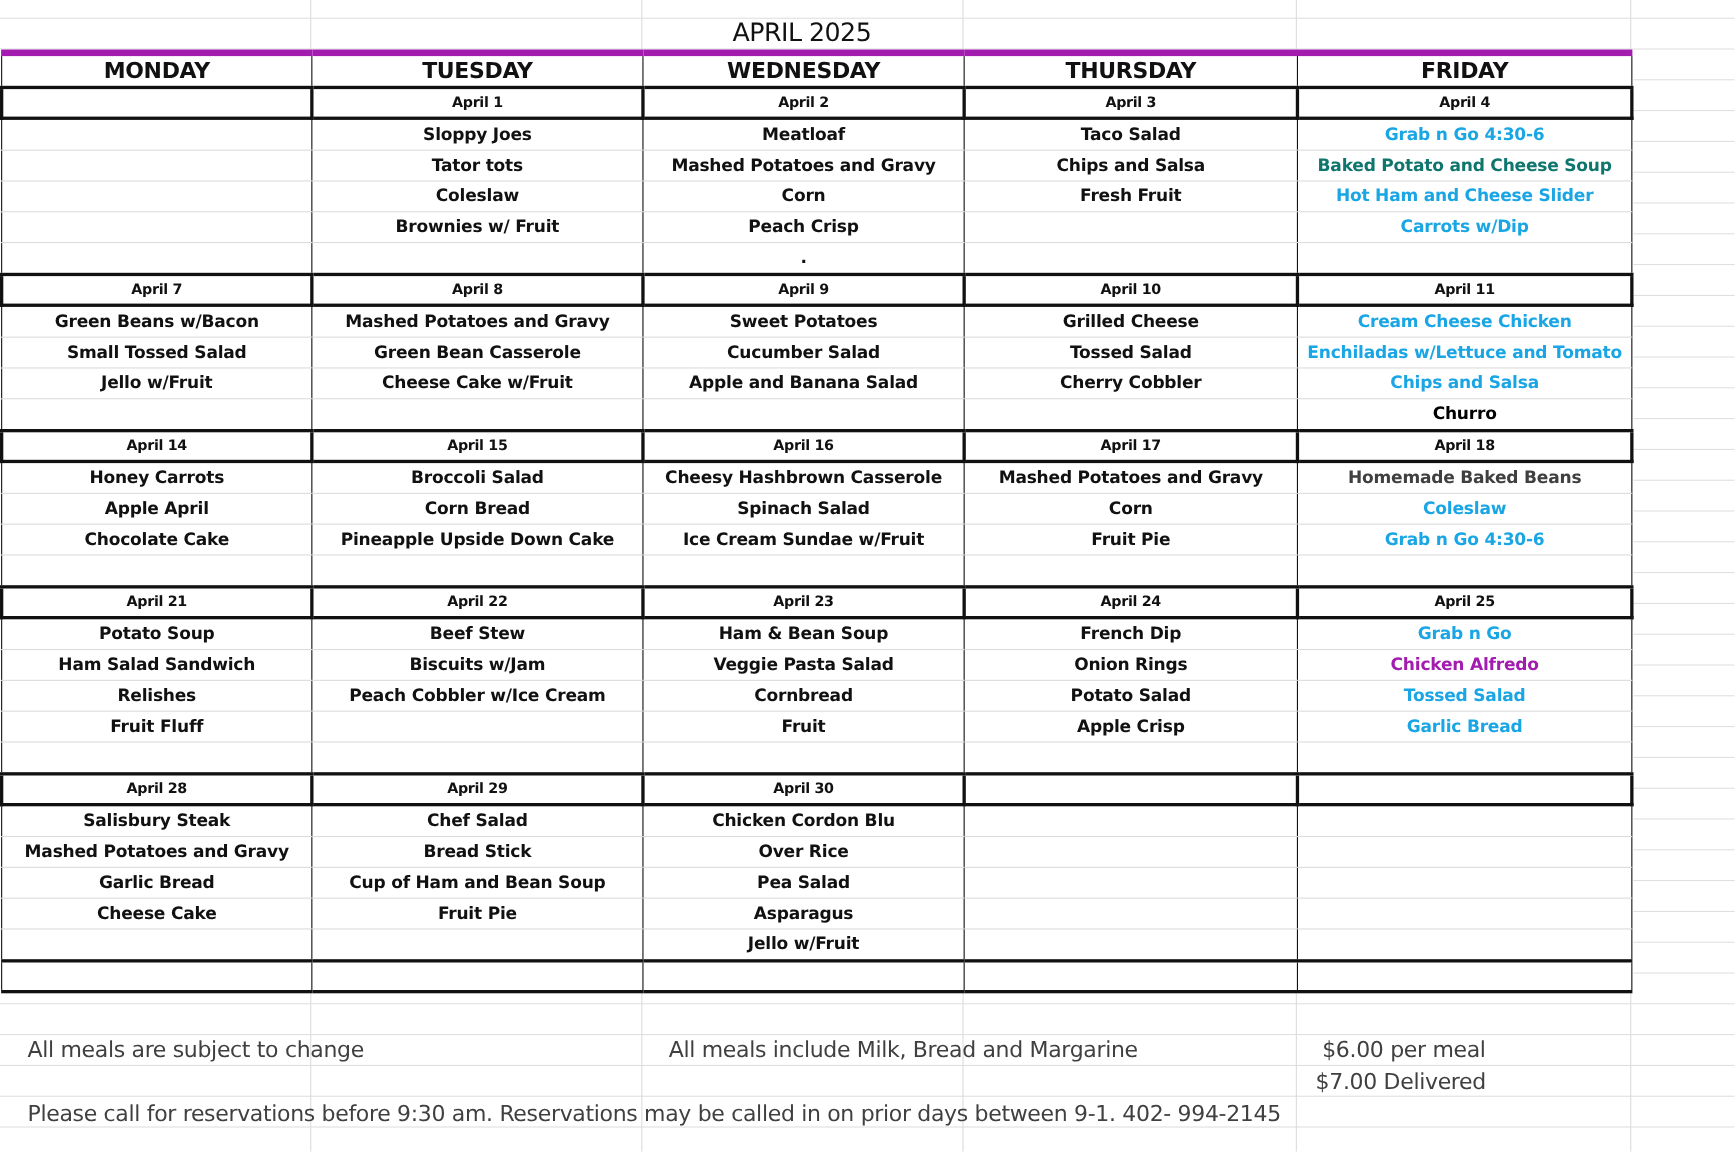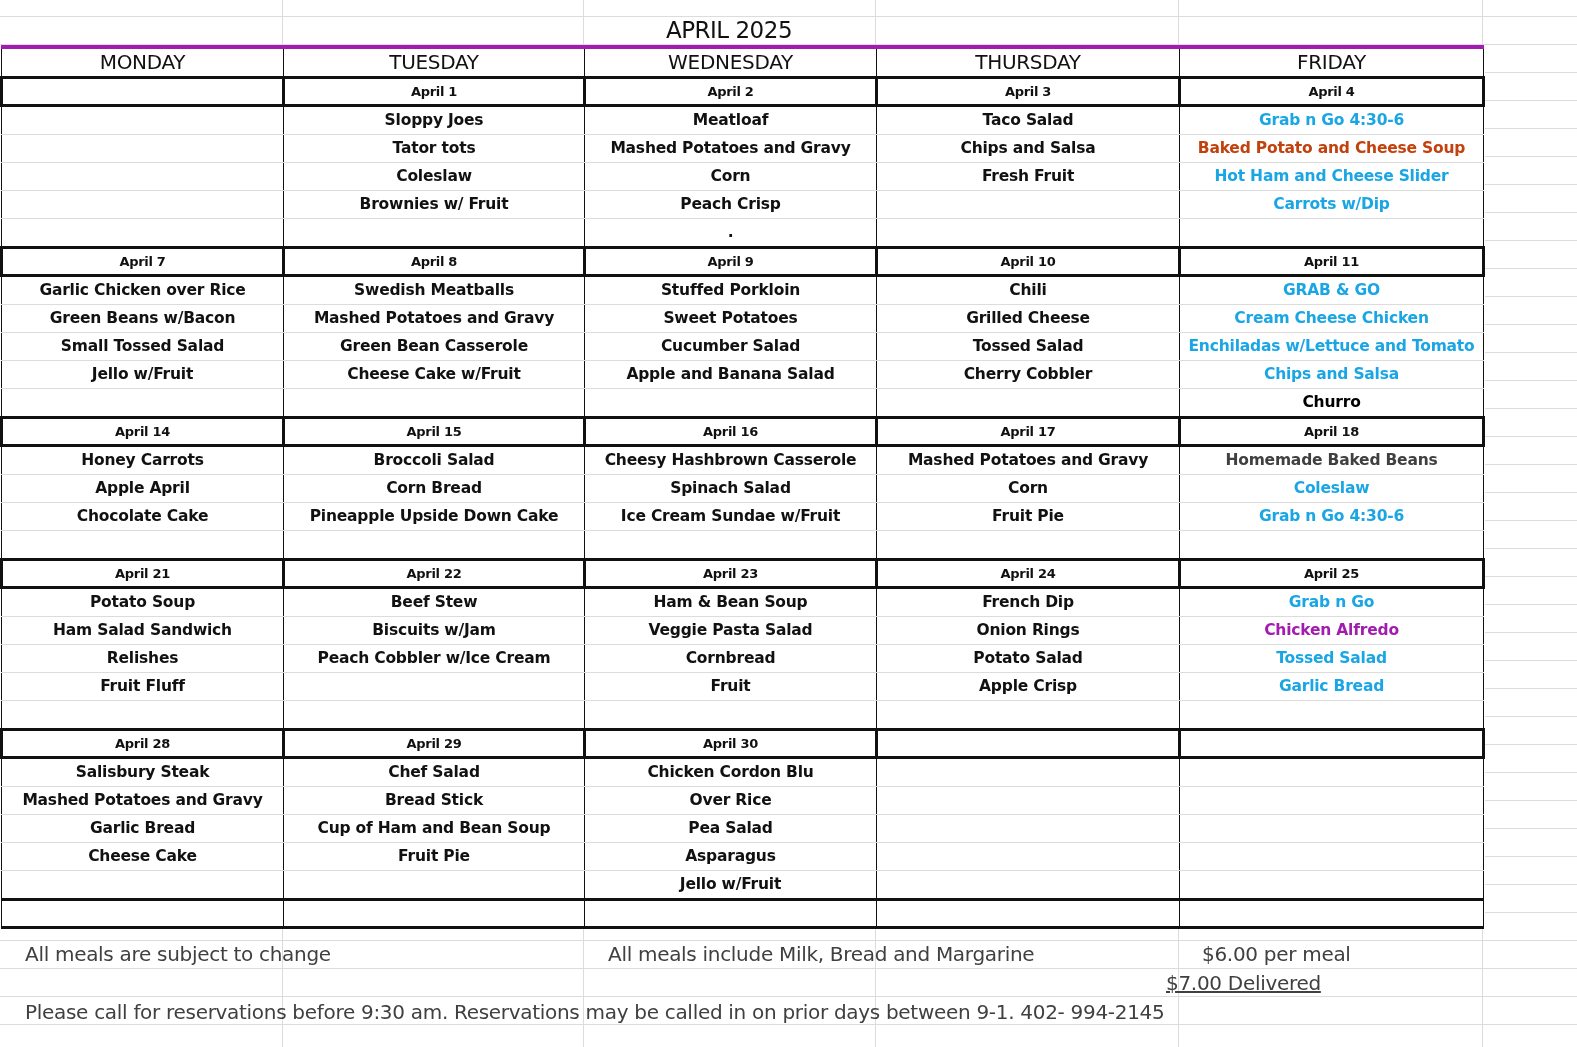--- a/index.html
+++ b/index.html
@@ -8,22 +8,22 @@
   .sheet { position: absolute; left: 0; top: 0; width: 1577px; height: 1047px;
     background-image:
       linear-gradient(to bottom, transparent 27px, #dcdcdc 27px, #dcdcdc 28px, transparent 28px);
     background-size: 100% 28px; background-position: 0 -11px; }
   .vline { position: absolute; top: 0; width: 1px; height: 1047px; background: #dcdcdc; }
   .title { position: absolute; left: 583px; width: 292px; top: 14px; height: 32px;
     text-align: center; font-weight: normal; font-size: 23px; line-height: 32px; letter-spacing: -0.5px; }
   table.cal { position: absolute; left: 0; top: 45px; border-collapse: collapse; table-layout: fixed; background: #fff; }
   table.cal td { padding: 0; text-align: center; overflow: hidden; white-space: nowrap;
     border-left: 1px solid #111; border-right: 1px solid #111; }
-  .hdr td { height: 27px; font-weight: normal; font-size: 20px; line-height: 27px;
-    border-top: 4px solid #a21caf; border-bottom: 3px solid #111; letter-spacing: -0.3px; }
+  .hdr td { height: 27px; font-weight: bold; font-size: 20px; line-height: 27px;
+    border-top: 6px solid #a21caf; border-bottom: 3px solid #111; letter-spacing: -0.3px; }
   .date td { height: 25px; font-weight: bold; font-size: 13px; line-height: 25px;
     border-bottom: 3px solid #111; letter-spacing: -0.3px; }
   .date td.thick { border-left: 3px solid #111; border-right: 3px solid #111; border-top: 3px solid #111; }
   .food td { height: 27px; font-weight: bold; font-size: 15.5px; line-height: 27px;
     border-bottom: 1px solid #dcdcdc; letter-spacing: -0.2px; }
   .food.last td { border-bottom: 3px solid #111; }
   td.fri { color: #1aa6e4; }
   .blank td { height: 25px; border-bottom: 3px solid #111; border-left: 3px solid #111; border-right: 3px solid #111; }
   .foot { position: absolute; font-size: 20px; line-height: 28px; white-space: nowrap; color: #404040;
     letter-spacing: -0.3px; font-family: "DejaVu Sans", sans-serif; font-weight: normal; margin-left: 20px; }
@@ -68,21 +68,21 @@
         <td>Sloppy Joes</td>
         <td>Meatloaf</td>
         <td>Taco Salad</td>
         <td class="fri" style="color: rgb(26, 166, 228);">Grab n Go 4:30-6</td>
       </tr>
       <tr class="food">
         <td></td>
         <td>Tator tots</td>
         <td>Mashed Potatoes and Gravy</td>
         <td>Chips and Salsa</td>
-        <td class="fri" style="color: #c2410c;">Baked Potato and Cheese Soup</td>
+        <td class="fri" style="color: #0f766e;">Baked Potato and Cheese Soup</td>
       </tr>
       <tr class="food">
         <td></td>
         <td>Coleslaw</td>
         <td>Corn</td>
         <td>Fresh Fruit</td>
         <td class="fri" style="color: rgb(26, 166, 228);">Hot Ham and Cheese Slider</td>
       </tr>
       <tr class="food">
         <td></td>
@@ -99,27 +99,20 @@
         <td class="fri" style="color: rgb(26, 166, 228);"></td>
       </tr>
       <tr class="date">
         <td class="thick">April 7</td>
         <td class="thick">April 8</td>
         <td class="thick">April 9</td>
         <td class="thick">April 10</td>
         <td class="thick">April 11</td>
       </tr>
       <tr class="food">
-        <td>Garlic Chicken over Rice</td>
-        <td>Swedish Meatballs</td>
-        <td>Stuffed Porkloin</td>
-        <td>Chili</td>
-        <td class="fri" style="color: rgb(26, 166, 228);">GRAB &amp; GO</td>
-      </tr>
-      <tr class="food">
         <td>Green Beans w/Bacon</td>
         <td>Mashed Potatoes and Gravy</td>
         <td>Sweet Potatoes</td>
         <td>Grilled Cheese</td>
         <td class="fri" style="color: rgb(26, 166, 228);">Cream Cheese Chicken</td>
       </tr>
       <tr class="food">
         <td>Small Tossed Salad</td>
         <td>Green Bean Casserole</td>
         <td>Cucumber Salad</td>
@@ -265,14 +258,14 @@
         <td></td>
         <td></td>
         <td></td>
       </tr>
     </tbody>
 </table>
 
 <div class="foot" style="left:5px; top:940px;">All meals are subject to change</div>
 <div class="foot" style="left:588px; top:940px;">All meals include Milk, Bread and Margarine</div>
 <div class="foot" style="left:1182px; top:940px;">$6.00 per meal</div>
-<div class="foot" style="left:1146px; top:969px;text-decoration:underline;">$7.00 Delivered</div>
+<div class="foot" style="left:1176px; top:969px;">$7.00 Delivered</div>
 <div class="foot" style="left:5px; top:998px;">Please call for reservations before 9:30 am.  Reservations may be called in on prior days between 9-1.  402- 994-2145</div>
 
 </body></html>

